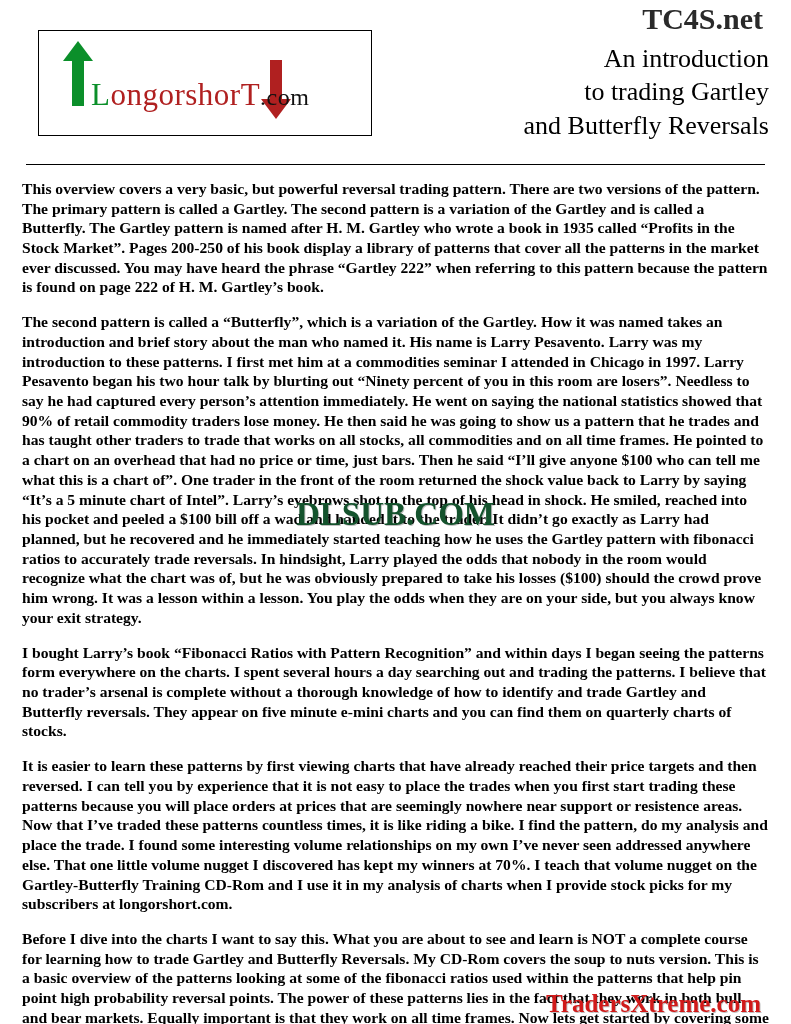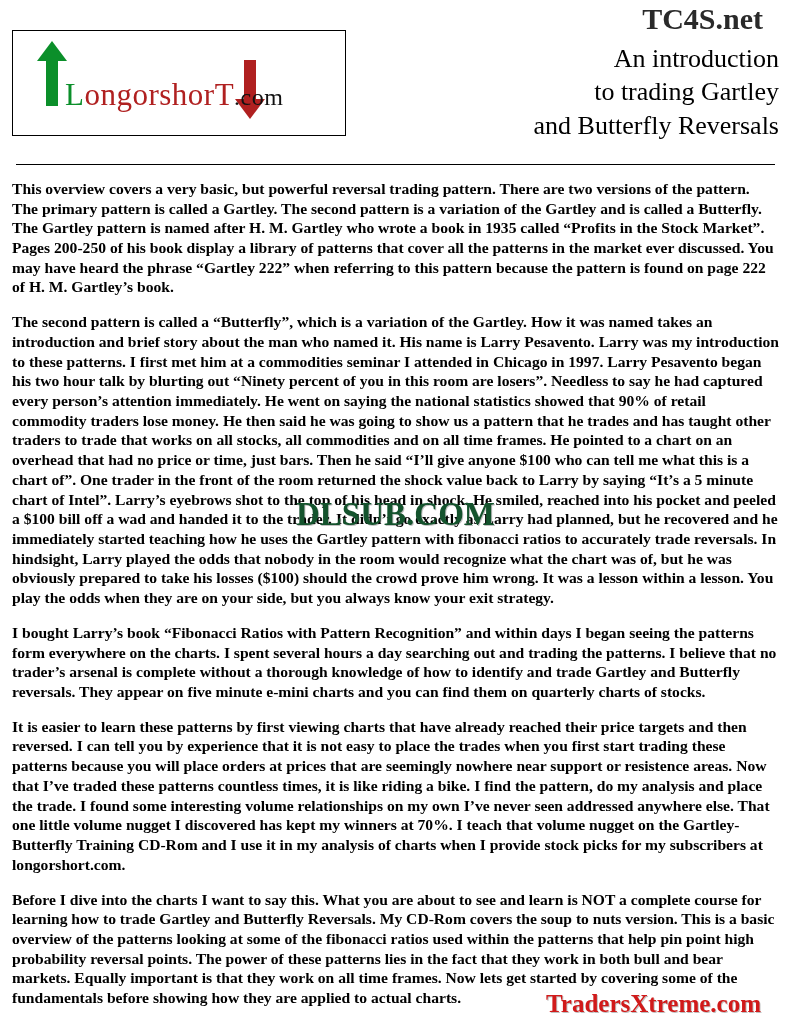--- a/index.html
+++ b/index.html
@@ -13,21 +13,21 @@
     font-family: "Liberation Serif", serif;
     color: #000000;
     position: relative;
     overflow: hidden;
   }
   .page {
     position: relative;
     width: 791px;
     height: 1024px;
     box-sizing: border-box;
-    padding: 0 8px;
+    padding: 0 18px;
   }
 
   
   .site-brand {
     position: absolute;
     top: 2px;
     right: 28px;
     font-family: "Liberation Serif", serif;
     font-size: 30px;
     font-weight: bold;
@@ -41,21 +41,21 @@
     padding-top: 30px;
   }
 
   .logo-box {
     border: 1px solid #000;
     width: 334px;
     height: 106px;
     box-sizing: border-box;
     position: relative;
     flex: 0 0 auto;
-    margin-left: 4px;
+    margin-left: 20px;
     background: #fff;
   }
   .logo-inner {
     position: absolute;
     left: 14px;
     top: 8px;
     right: 8px;
     bottom: 8px;
   }
   .logo-arrow-up {

